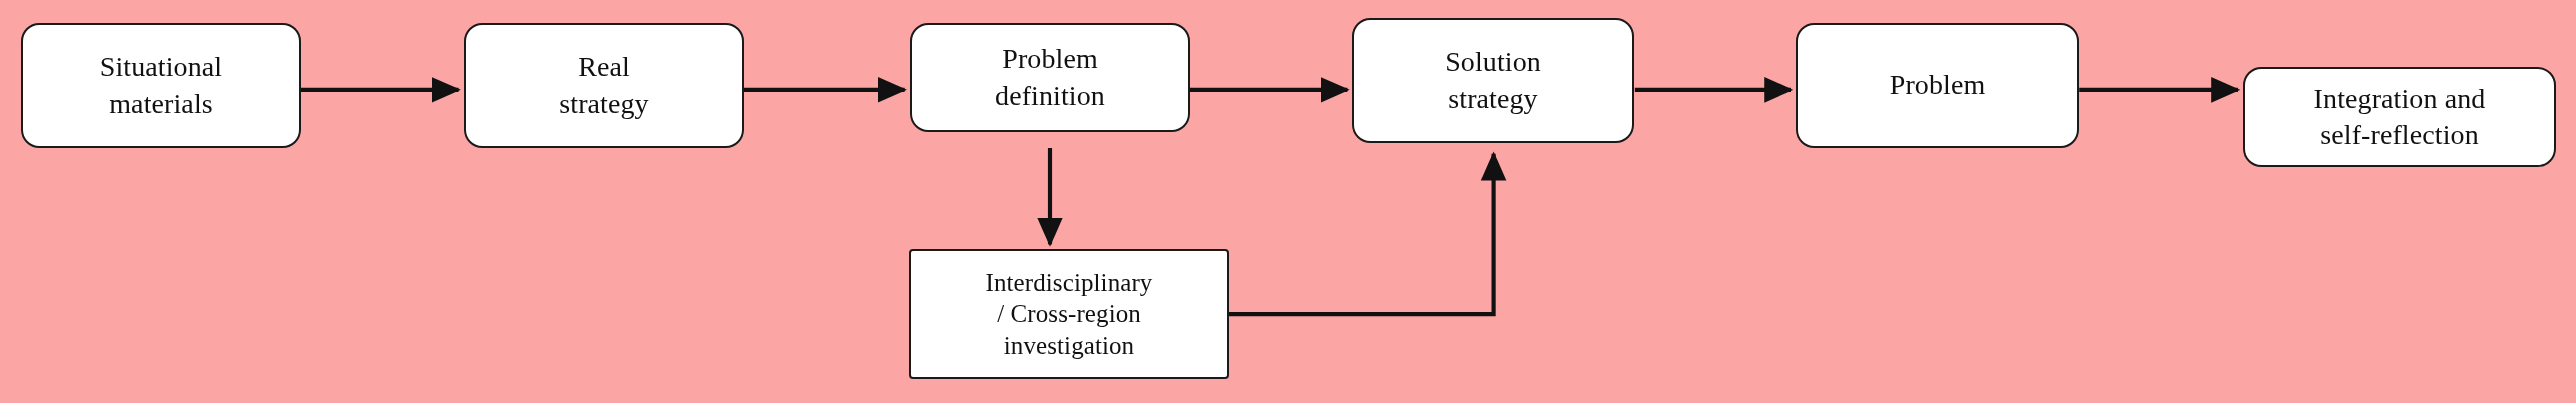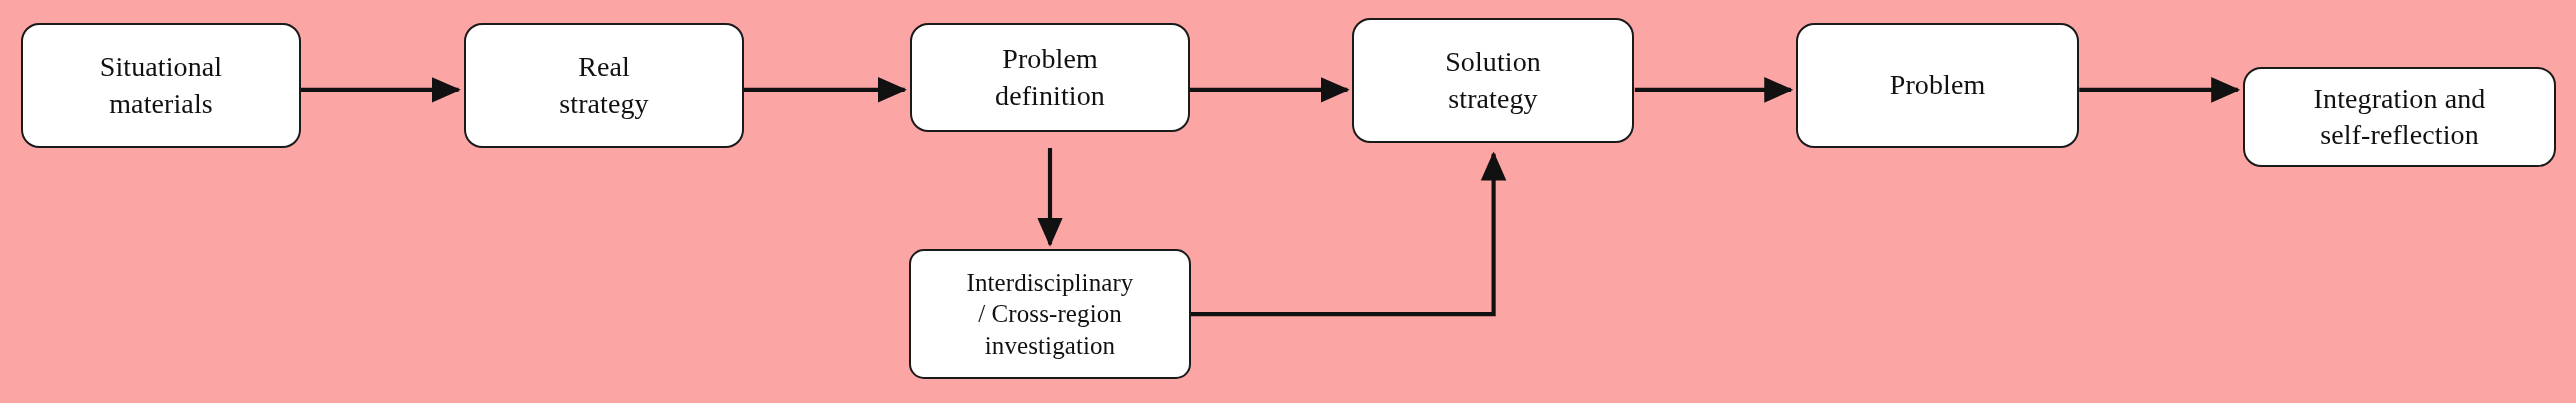--- a/index.html
+++ b/index.html
@@ -92,20 +92,20 @@
 
   <div class="node-box" style="left:1796px; top:23px; width:283px; height:125px;">
     <span class="node-label">Problem</span>
   </div>
 
   <div class="node-box" style="left:2243px; top:23px; width:313px; height:100px;margin-top:44px;">
     <span class="node-label">Integration and
 self-reflection</span>
   </div>
 
-  <div class="node-box" style="left:909px; top:249px; width:282px; height:130px; border-radius:15px;">
+  <div class="node-box" style="left:909px; top:249px; width:320px; height:130px; border-radius:4px;">
     <span class="node-label" style="font-size:25px; line-height:1.26;">Interdisciplinary
 / Cross-region
 investigation</span>
   </div>
 
 </div>
 
 
 </body></html>

